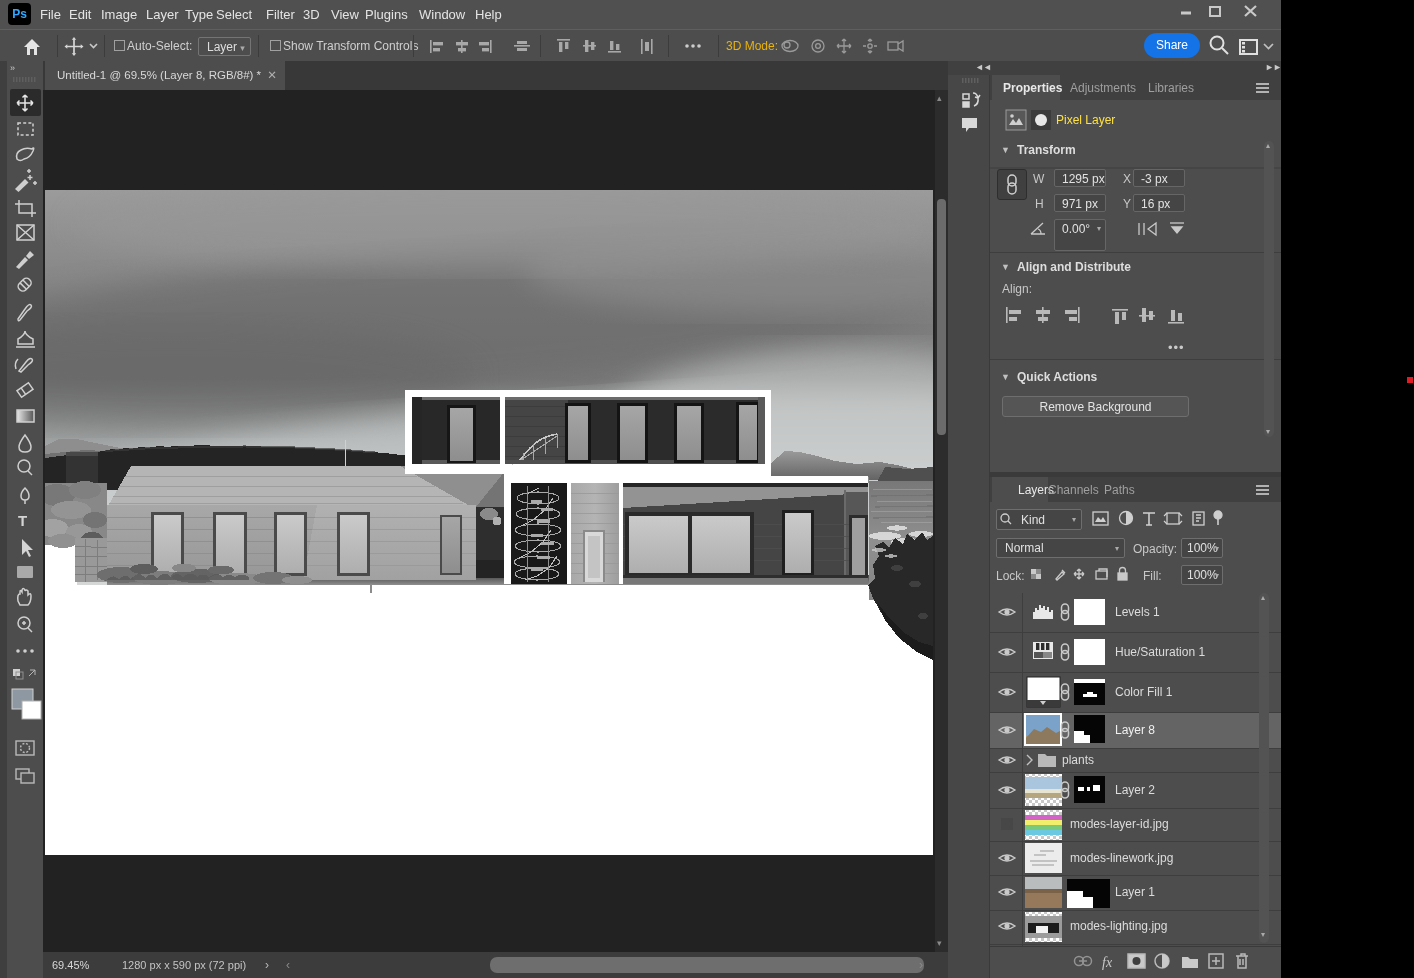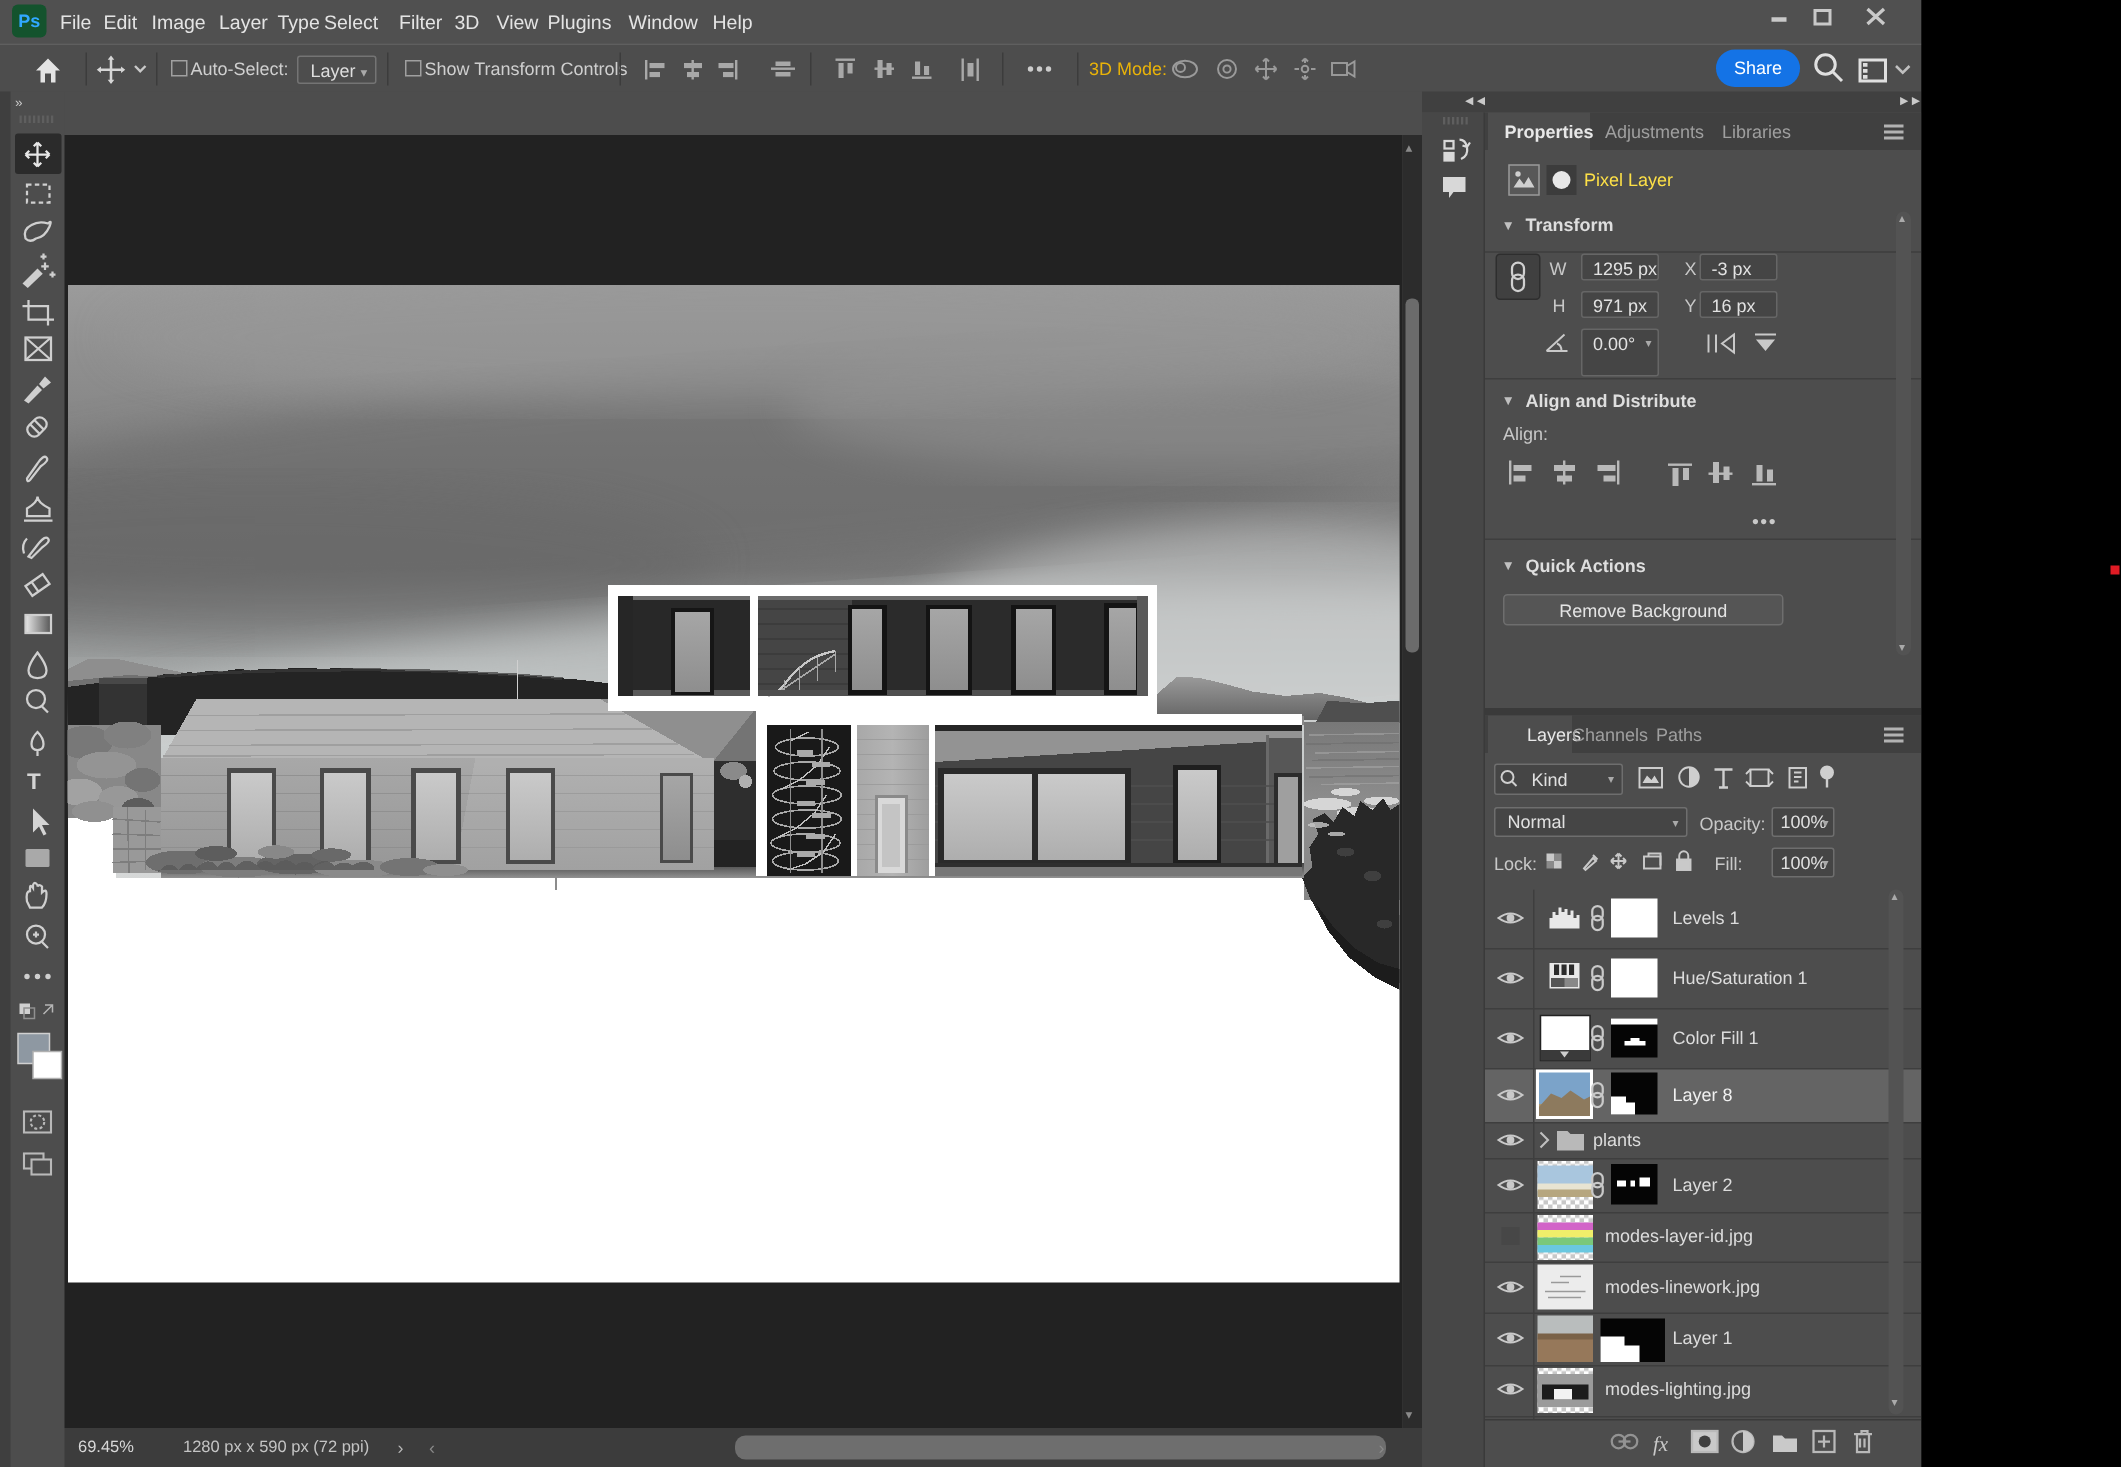--- a/index.html
+++ b/index.html
@@ -3,21 +3,21 @@
 <meta charset="utf-8">
 <style>
 * { margin:0; padding:0; box-sizing:border-box; }
 html,body { width:1414px; height:978px; background:#000; overflow:hidden;
   font-family:"Liberation Sans", sans-serif; }
 .abs { position:absolute; }
 #app { position:absolute; left:0; top:0; width:1281px; height:978px; background:#4d4d4d; overflow:hidden; }
 
 #menubar { position:absolute; left:0; top:0; width:1281px; height:29px; background:#505050; }
 #menubar .mi { position:absolute; top:7px; font-size:13px; color:#e4e4e4; }
-#pslogo { position:absolute; left:8px; top:3px; width:23px; height:22px; background:#14532d; border-radius:4px;
+#pslogo { position:absolute; left:8px; top:3px; width:23px; height:22px; background:#000000; border-radius:4px;
   color:#31a8ff; font-size:12px; font-weight:bold; text-align:center; line-height:22px; }
 
 #optbar { position:absolute; left:0; top:29px; width:1281px; height:32px; background:#4d4d4d; border-top:1px solid #5f5f5f; }
 #optbar .txt { position:absolute; font-size:12px; color:#cfcfcf;text-align:right; }
 .vdiv { position:absolute; top:5px; width:1px; height:22px; background:#3c3c3c; }
 .chk { position:absolute; width:11px; height:11px; border:1px solid #a0a0a0; background:transparent; }
 .combo { position:absolute; background:#4d4d4d; border:1px solid #747474; border-radius:2px; color:#dedede; font-size:12px; }
 #sharebtn { position:absolute; left:1144px; top:3px; width:56px; height:25px; background:#1473e6; border-radius:13px;
   color:#fff; font-size:12px; text-align:center; line-height:25px; }
 
@@ -148,20 +148,23 @@
       </g>
       <g fill="#e0e0e0">
         <rect x="37" y="12" width="3" height="2.5"></rect>
           <rect x="37" y="16" width="3" height="2.5"></rect>
           <rect x="37" y="20" width="3" height="2.5"></rect>
       </g>
       <path d="M59,14 l4.5,4.5 l4.5,-4.5" stroke="#c0c0c0" stroke-width="1.7" fill="none"></path>
     </svg>
   </div>
 
+  <div id="tabbar">
+    <div id="doctab">Untitled-1 @ 69.5% (Layer 8, RGB/8#) *<span style="position:absolute;right:8px;top:0;color:#b0b0b0">✕</span></div>
+  </div>
 
   <div id="toolcol">
       <div class="edge"></div>
     <svg width="43" height="740" style="position:absolute;left:0;top:0">
       <text x="10" y="10" fill="#c9c9c9" font-size="9" font-family="Liberation Sans">»</text>
       <g fill="#5f5f5f">
         <rect x="13" y="16" width="1.5" height="5"></rect>
           <rect x="16" y="16" width="1.5" height="5"></rect>
           <rect x="19" y="16" width="1.5" height="5"></rect>
           <rect x="22" y="16" width="1.5" height="5"></rect>

